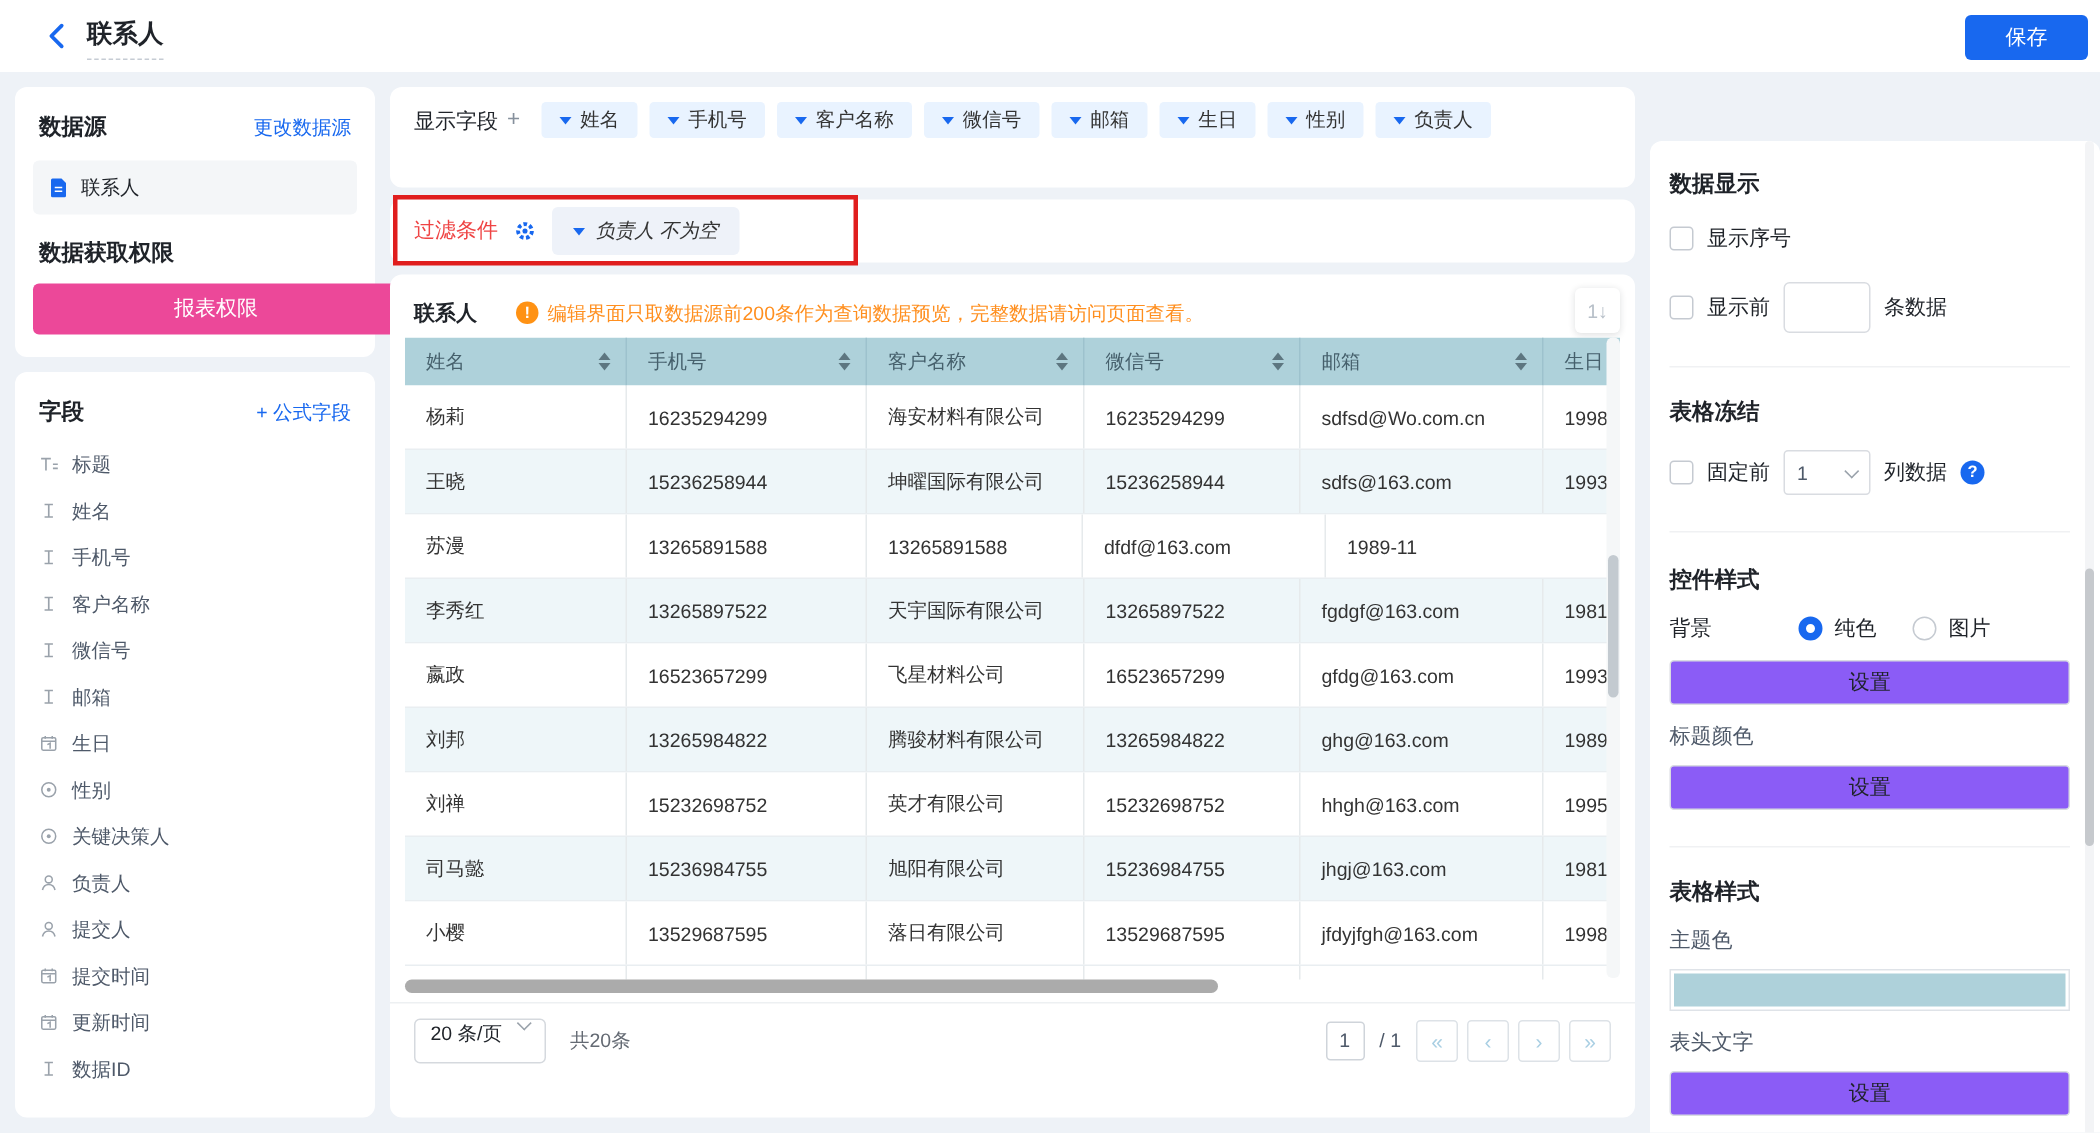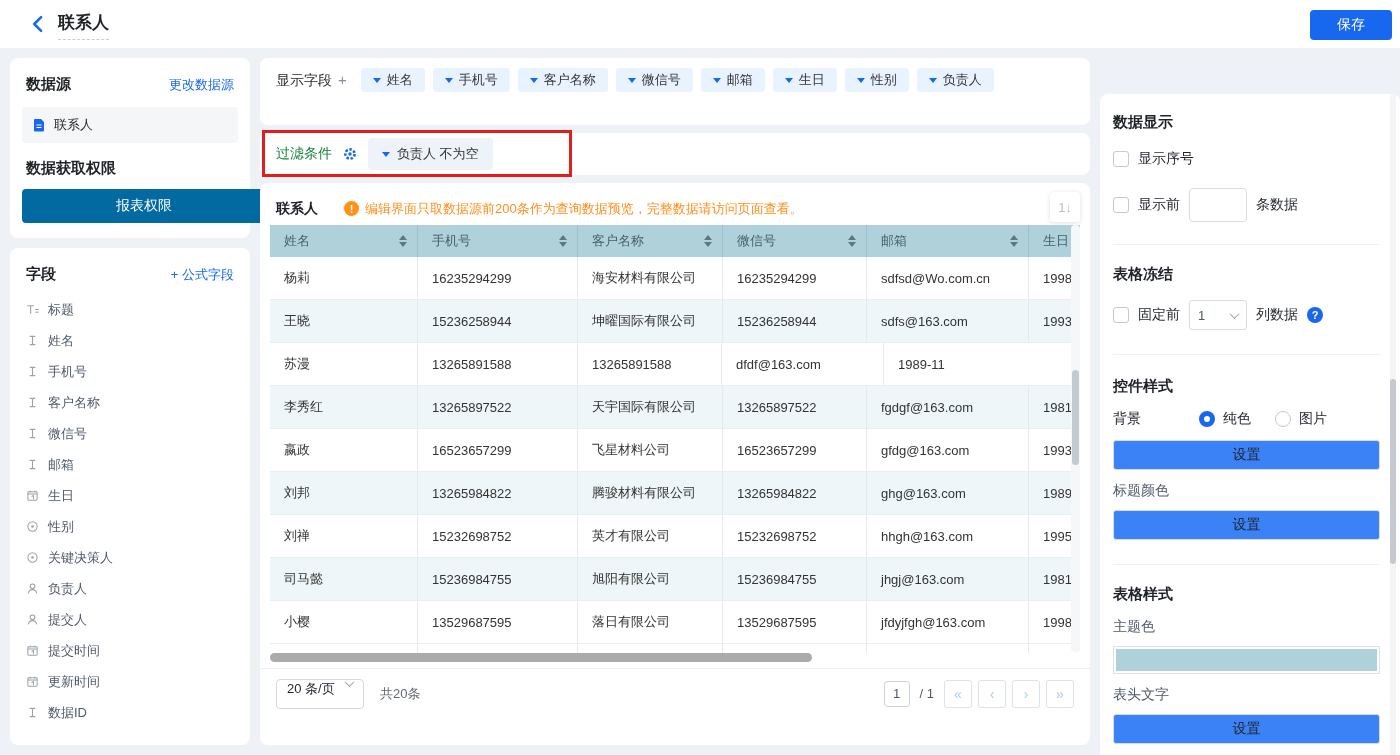--- a/index.html
+++ b/index.html
@@ -17,41 +17,41 @@
   .card { position:absolute; background:#fff; border-radius:8px; }
 
   
   #card-ds { left:10px; top:58px; width:240px; height:180px; }
   .card-head { display:flex; align-items:center; justify-content:space-between; padding:17px 16px 0 16px; }
   .card-h { font-size:15px; font-weight:bold; color:#1f2329; }
   .blue-link { font-size:13px; color:#1868ef; cursor:pointer; }
   .ds-item { margin:13px 12px 0 12px; height:36px; background:#f4f6f8; border-radius:4px;
     display:flex; align-items:center; gap:8px; padding:0 10px; font-size:13px; color:#1f2329; cursor:pointer; }
   .perm-h { padding:16px 16px 0 16px; font-size:15px; font-weight:bold; }
-  .perm-btn { margin:11px 12px 0 12px; height:34px; width:244px; background:#0369a1; color:#fff; border:none;
+  .perm-btn { margin:11px 12px 0 12px; height:34px; width:244px; background:#ec4899; color:#fff; border:none;
     border-radius:4px; font-size:14px; display:flex; align-items:center; justify-content:center; cursor:pointer; }
 
   #card-fields { left:10px; top:248px; width:240px; height:497px; overflow:hidden; }
   .field-list { padding:10px 16px 0 16px; }
   .field-item { height:31px; display:flex; align-items:center; gap:9px; font-size:13px; color:#4e5969; cursor:pointer; }
   .field-item svg { flex:0 0 auto; }
 
   
   #card-display { left:260px; top:58px; width:830px; height:67px; padding:10px 16px; display:flex; overflow:hidden; }
   .df-label { font-size:14px; color:#1f2329; line-height:24px; white-space:nowrap; }
   .df-plus { color:#86909c; margin-left:6px; font-size:15px; line-height:24px; cursor:pointer; }
   .tags { margin-left:14px; display:flex; flex-wrap:wrap; gap:6px 8px; align-content:flex-start; }
   .tag { height:24px; background:#e9f3ff; border-radius:3px; padding:0 12px; display:flex; align-items:center; gap:6px;
     font-size:13px; color:#333; cursor:pointer; white-space:nowrap; }
   .caret { width:0; height:0; border-left:4px solid transparent; border-right:4px solid transparent; border-top:5px solid #1868ef; }
 
   #card-filter { left:260px; top:133px; width:830px; height:42px; display:flex; align-items:center; padding:0 16px; gap:10px; }
-  .flt-label { font-size:14px; color:#15803d; }
+  .flt-label { font-size:14px; color:#ef4444; }
   .flt-tag { height:26px; background:#eef2f9; border-radius:4px; padding:16px 14px; display:flex; align-items:center; gap:7px;
-    font-size:13px; color:#333; cursor:pointer; }
+    font-size:13px; color:#333; cursor:pointer;font-style:italic; }
   .red-box { position:absolute; left:262px; top:130px; width:310px; height:47px; border:3px solid #e01e1e; z-index:20; pointer-events:none; }
 
   #card-table { left:260px; top:183px; width:830px; height:562px; overflow:hidden; }
   .tbl-head { display:flex; align-items:center; padding:11px 16px 0 16px; height:40px; }
   .tbl-title { font-size:14px; font-weight:bold; color:#1f2329; }
   .notice { display:flex; align-items:center; gap:6px; margin-left:26px; }
   .warn-ico { width:15px; height:15px; border-radius:50%; background:#ff9214; color:#fff; font-size:11px; font-weight:bold;
     display:flex; align-items:center; justify-content:center; }
   .notice-text { font-size:13px; color:#ff8f1f; }
   .sort-box { position:absolute; right:10px; top:9px; width:30px; height:30px; background:#fff; border-radius:4px;
@@ -97,21 +97,21 @@
   .checkbox { width:16px; height:16px; border:1px solid #c5cad1; border-radius:3px; background:#fff; cursor:pointer; flex:0 0 auto; }
   .num-input { width:58px; height:34px; border:1px solid #d9dce1; border-radius:4px; background:#fff; }
   .mini-select { width:58px; height:30px; border:1px solid #d9dce1; border-radius:3px; background:#fff; display:flex;
     align-items:center; justify-content:space-between; padding:0 8px; font-size:13px; color:#4e5969; cursor:pointer; }
   .q-ico { width:16px; height:16px; border-radius:50%; background:#1868ef; color:#fff; font-size:11px; font-weight:bold;
     display:flex; align-items:center; justify-content:center; cursor:pointer; }
   .divider { border-top:1px solid #f0f1f3; }
   .radio-row { display:flex; align-items:center; font-size:14px; color:#1f2329; }
   .radio-on { width:16px; height:16px; border-radius:50%; border:5px solid #1868ef; background:#fff; cursor:pointer; }
   .radio-off { width:16px; height:16px; border-radius:50%; border:1px solid #c5cad1; background:#fff; cursor:pointer; }
-  .set-btn { width:100%; height:30px; border:1px solid #d9dce1; border-radius:3px; background:#3b82f6; font-size:14px;
+  .set-btn { width:100%; height:30px; border:1px solid #d9dce1; border-radius:3px; background:#8b5cf6; font-size:14px;
     color:#1f2329; display:flex; align-items:center; justify-content:center; cursor:pointer; }
   .sub-label { font-size:14px; color:#4e5969; }
   .swatch { width:100%; height:28px; border:1px solid #dfe3e8; padding:2px; background:#fff; cursor:pointer; }
   .swatch-fill { width:100%; height:100%; background:#aed1da; }
   .panel-scroll { position:absolute; right:4px; top:0; width:6px; height:697px; background:#f3f4f6; border-radius:3px; }
   .panel-thumb { position:absolute; left:0; top:285px; width:6px; height:185px; background:#c6c9cd; border-radius:3px; cursor:pointer; }
 
   .mt10{margin-top:10px;} .mt12{margin-top:12px;} .mt14{margin-top:14px;} .mt16{margin-top:16px;}
   .mt18{margin-top:18px;} .mt20{margin-top:20px;} .mt22{margin-top:22px;} .mt24{margin-top:24px;}
 </style>

